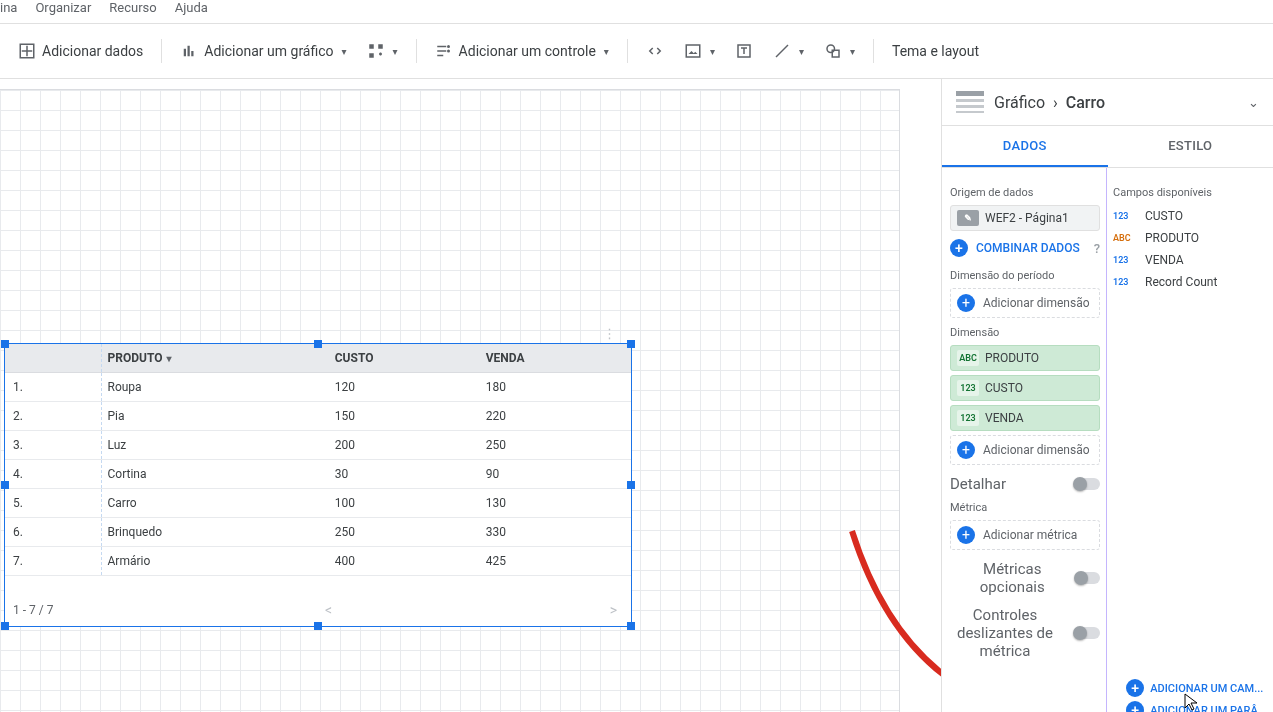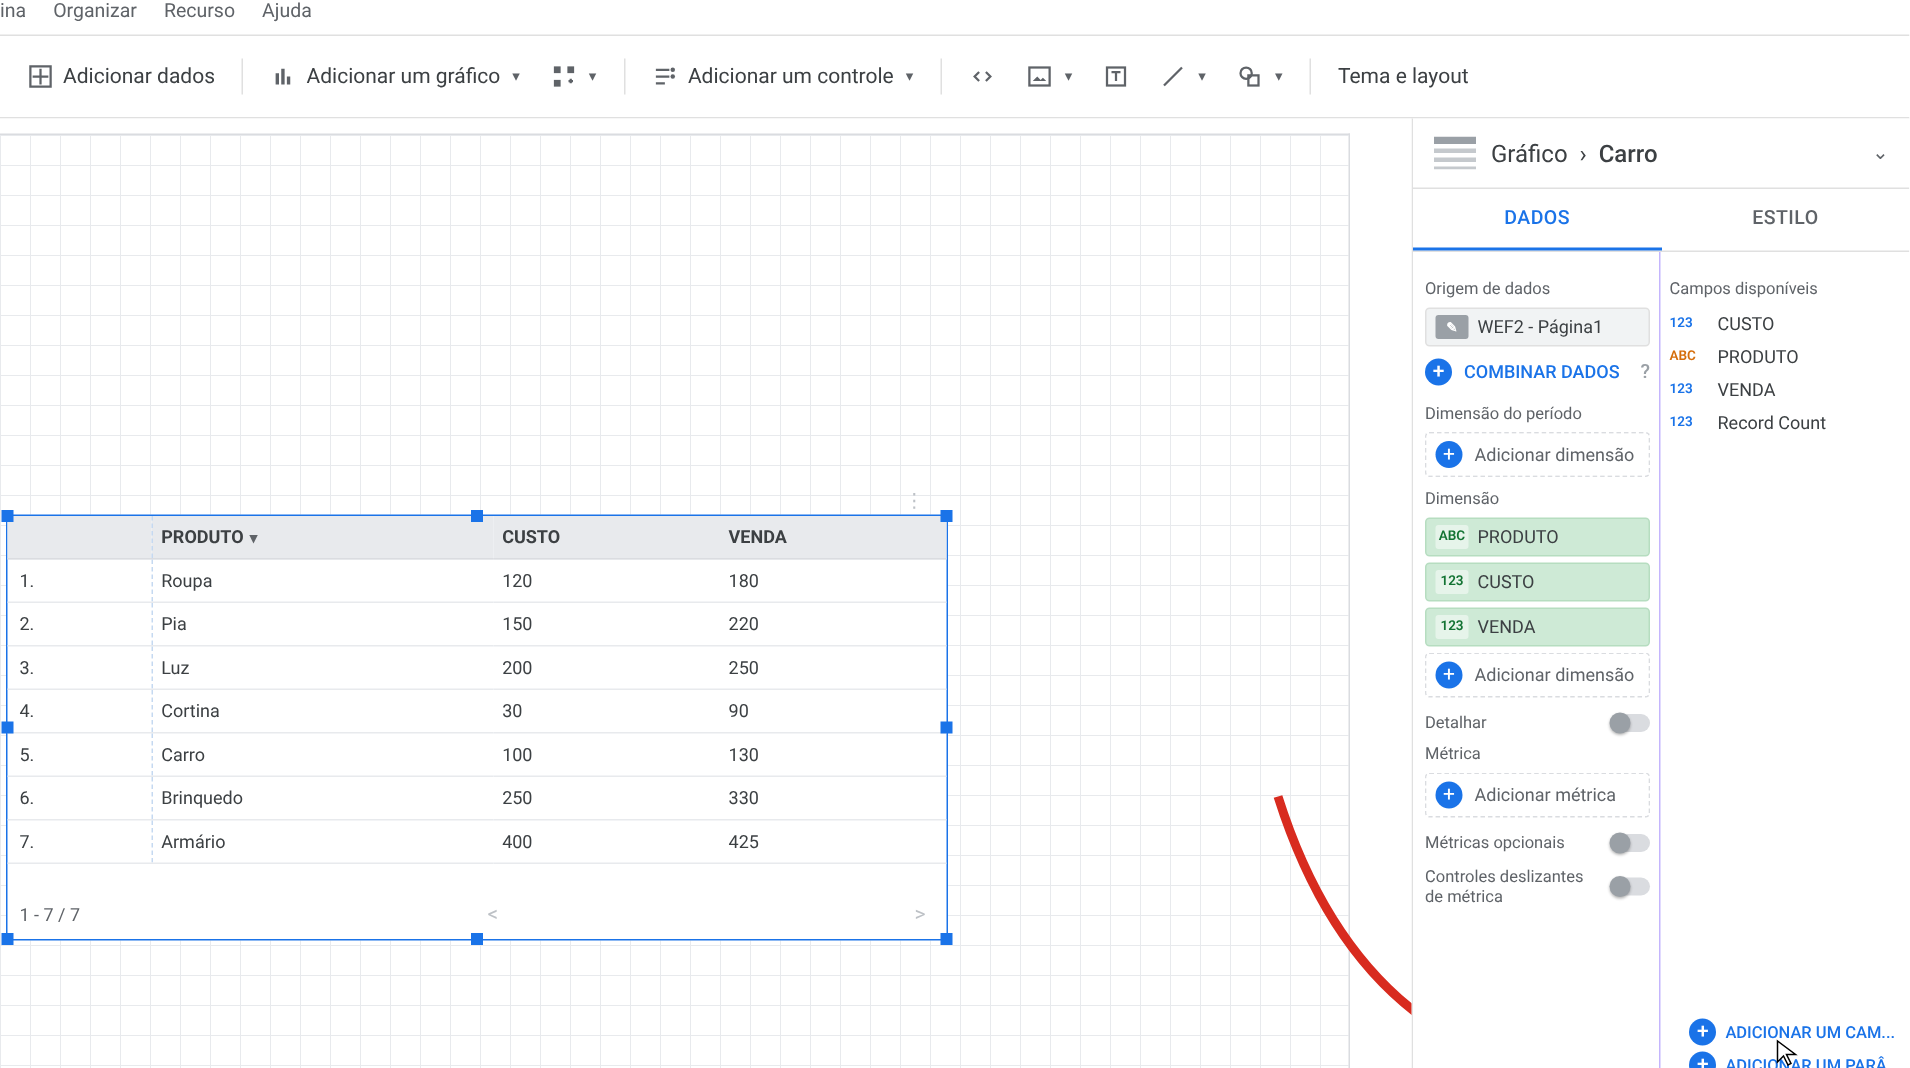--- a/index.html
+++ b/index.html
@@ -67,21 +67,21 @@
 .chip .ico.pencil { background: #9aa0a6; color: #fff; }
 .chip .ico.abc { background: #e6f4ea; color: #137333; }
 .chip .ico.n123 { background: #e6f4ea; color: #137333; }
 
 .add-chip { display: flex; align-items: center; gap: 8px; background: #fff; border: 1px dashed #dadce0; border-radius: 3px; padding: 5px 6px; margin-bottom: 8px; font-size: 12px; color: #5f6368; cursor: pointer; }
 .plus-circ { width: 18px; height: 18px; border-radius: 50%; background: #1a73e8; color: #fff; display: flex; align-items: center; justify-content: center; font-size: 14px; line-height: 1; }
 
 .link-row { display: flex; align-items: center; gap: 8px; padding: 4px 0; font-size: 12px; color: #1a73e8; font-weight: 500; cursor: pointer; }
 .help-ic { color: #9aa0a6; font-size: 13px; margin-left: auto; }
 
-.toggle-row { display: flex; align-items: center; justify-content: space-between; margin: 10px 0 6px; font-size: 11px; color: #5f6368; }
+.toggle-row { display: flex; align-items: center; justify-content: space-between; margin: 10px 0 6px; font-size: 15px; color: #5f6368; text-align: center; }
 .toggle { width: 26px; height: 12px; border-radius: 12px; background: #dadce0; position: relative; cursor: pointer; }
 .toggle::after { content: ''; position: absolute; width: 14px; height: 14px; border-radius: 50%; background: #9aa0a6; top: -1px; left: -1px; box-shadow: 0 1px 2px rgba(0,0,0,0.3); }
 
 .search-row { display: flex; align-items: center; gap: 6px; color: #9aa0a6; padding: 4px 0 8px; border-bottom: 1px solid #eee; margin-bottom: 8px; }
 .field-row { display: flex; align-items: center; gap: 8px; padding: 4px 0; font-size: 12px; color: #3c4043; cursor: pointer; }
 .type-badge { width: 24px; font-size: 9px; font-weight: 600; color: #137333; }
 .type-badge.abc { color: #d56e0c; }
 .type-badge.n123 { color: #1a73e8; }
 
 .bottom-actions { position: absolute; bottom: 8px; right: 6px; display: flex; flex-direction: column; gap: 4px; font-size: 11px; font-weight: 500; }

